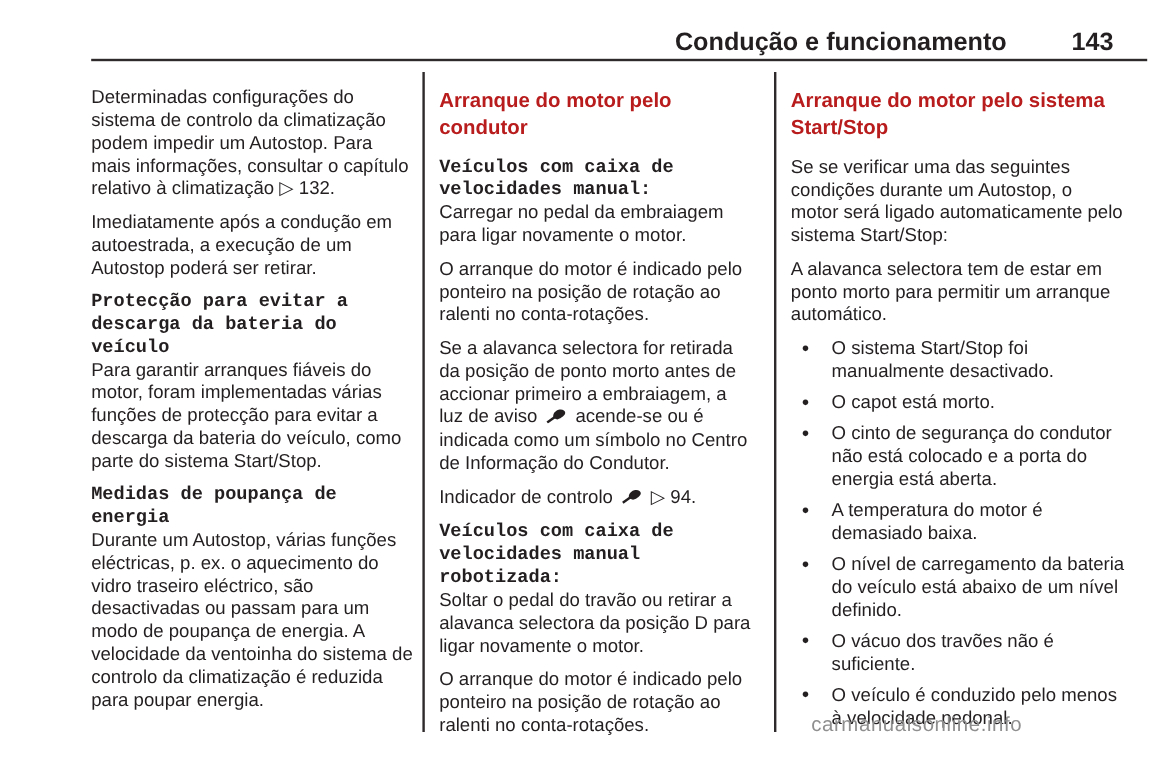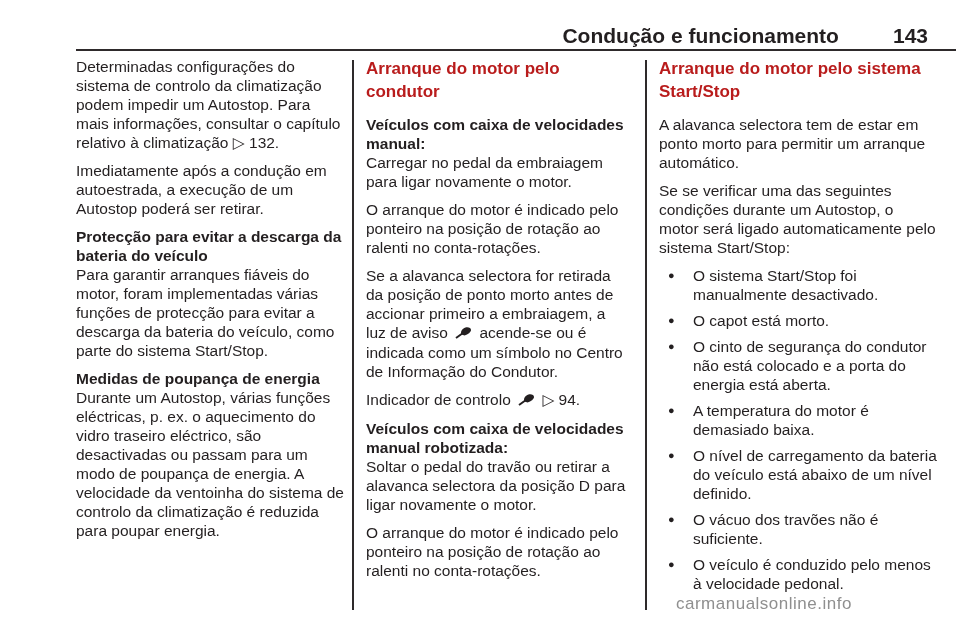--- a/index.html
+++ b/index.html
@@ -22,34 +22,34 @@
     position:absolute;top:49px;left:76px;width:880px;height:2px;
     background:#2e2a2b;
   }
   .vdivider{
     position:absolute;top:60px;height:550px;width:2px;
     background:#2e2a2b;
   }
   .vdivider.d1{left:352px;}
   .vdivider.d2{left:645px;}
   .col{
-    position:absolute;top:57px;
+    position:absolute;top:72px;
     font-size:15.5px;line-height:19px;
     text-align:left;
   }
   .col1{left:76px;width:268px;}
   .col2{left:366px;width:262px;}
   .col3{left:659px;width:278px;}
   .col p{margin:0 0 9px 0;}
   .col p.tight{margin-bottom:0;}
   h2.colhead{
     font-size:17px;line-height:23px;font-weight:bold;
     margin:0 0 12px 0;color:#b91c1c;
   }
-  .subhead{font-weight:bold;}
+  .subhead{font-weight:bold;font-family:Liberation Mono, monospace;}
   .pedal-icon{
     display:inline-block;vertical-align:-1px;margin:0 3px;
   }
   ul.bullets{list-style:none;margin:0;padding:0;}
   ul.bullets li{
     display:flex;margin:0 0 7px 0;
   }
   ul.bullets .marker{
     width:34px;flex:0 0 34px;padding-left:9px;box-sizing:border-box;
     font-size:11px;line-height:19px;
@@ -100,22 +100,22 @@
             <path d="M6.5 8.5 C5 6 7 2.5 10.5 1.5 C13.5 0.8 16 2 16 4 C16 6 13 8.5 9.5 9.5 Z" fill="#231f20"></path>
           </svg></span>
       <span>▷ 94.</span></p>
     <p class="subhead tight">Veículos com caixa de velocidades manual robotizada:</p>
     <p>Soltar o pedal do travão ou retirar a alavanca selectora da posição D para ligar novamente o motor.</p>
     <p>O arranque do motor é indicado pelo ponteiro na posição de rotação ao ralenti no conta-rotações.</p>
   </div>
 
   <div class="col col3">
     <h2 class="colhead">Arranque do motor pelo sistema Start/Stop</h2>
+    <p>Se se verificar uma das seguintes condições durante um Autostop, o motor será ligado automaticamente pelo sistema Start/Stop:</p>
     <p>A alavanca selectora tem de estar em ponto morto para permitir um arranque automático.</p>
-    <p>Se se verificar uma das seguintes condições durante um Autostop, o motor será ligado automaticamente pelo sistema Start/Stop:</p>
     <ul class="bullets">
       <li>
           <span class="marker">●</span>
           <span class="btext">O sistema Start/Stop foi manualmente desactivado.</span>
         </li>
       <li>
           <span class="marker">●</span>
           <span class="btext">O capot está morto.</span>
         </li>
       <li>

